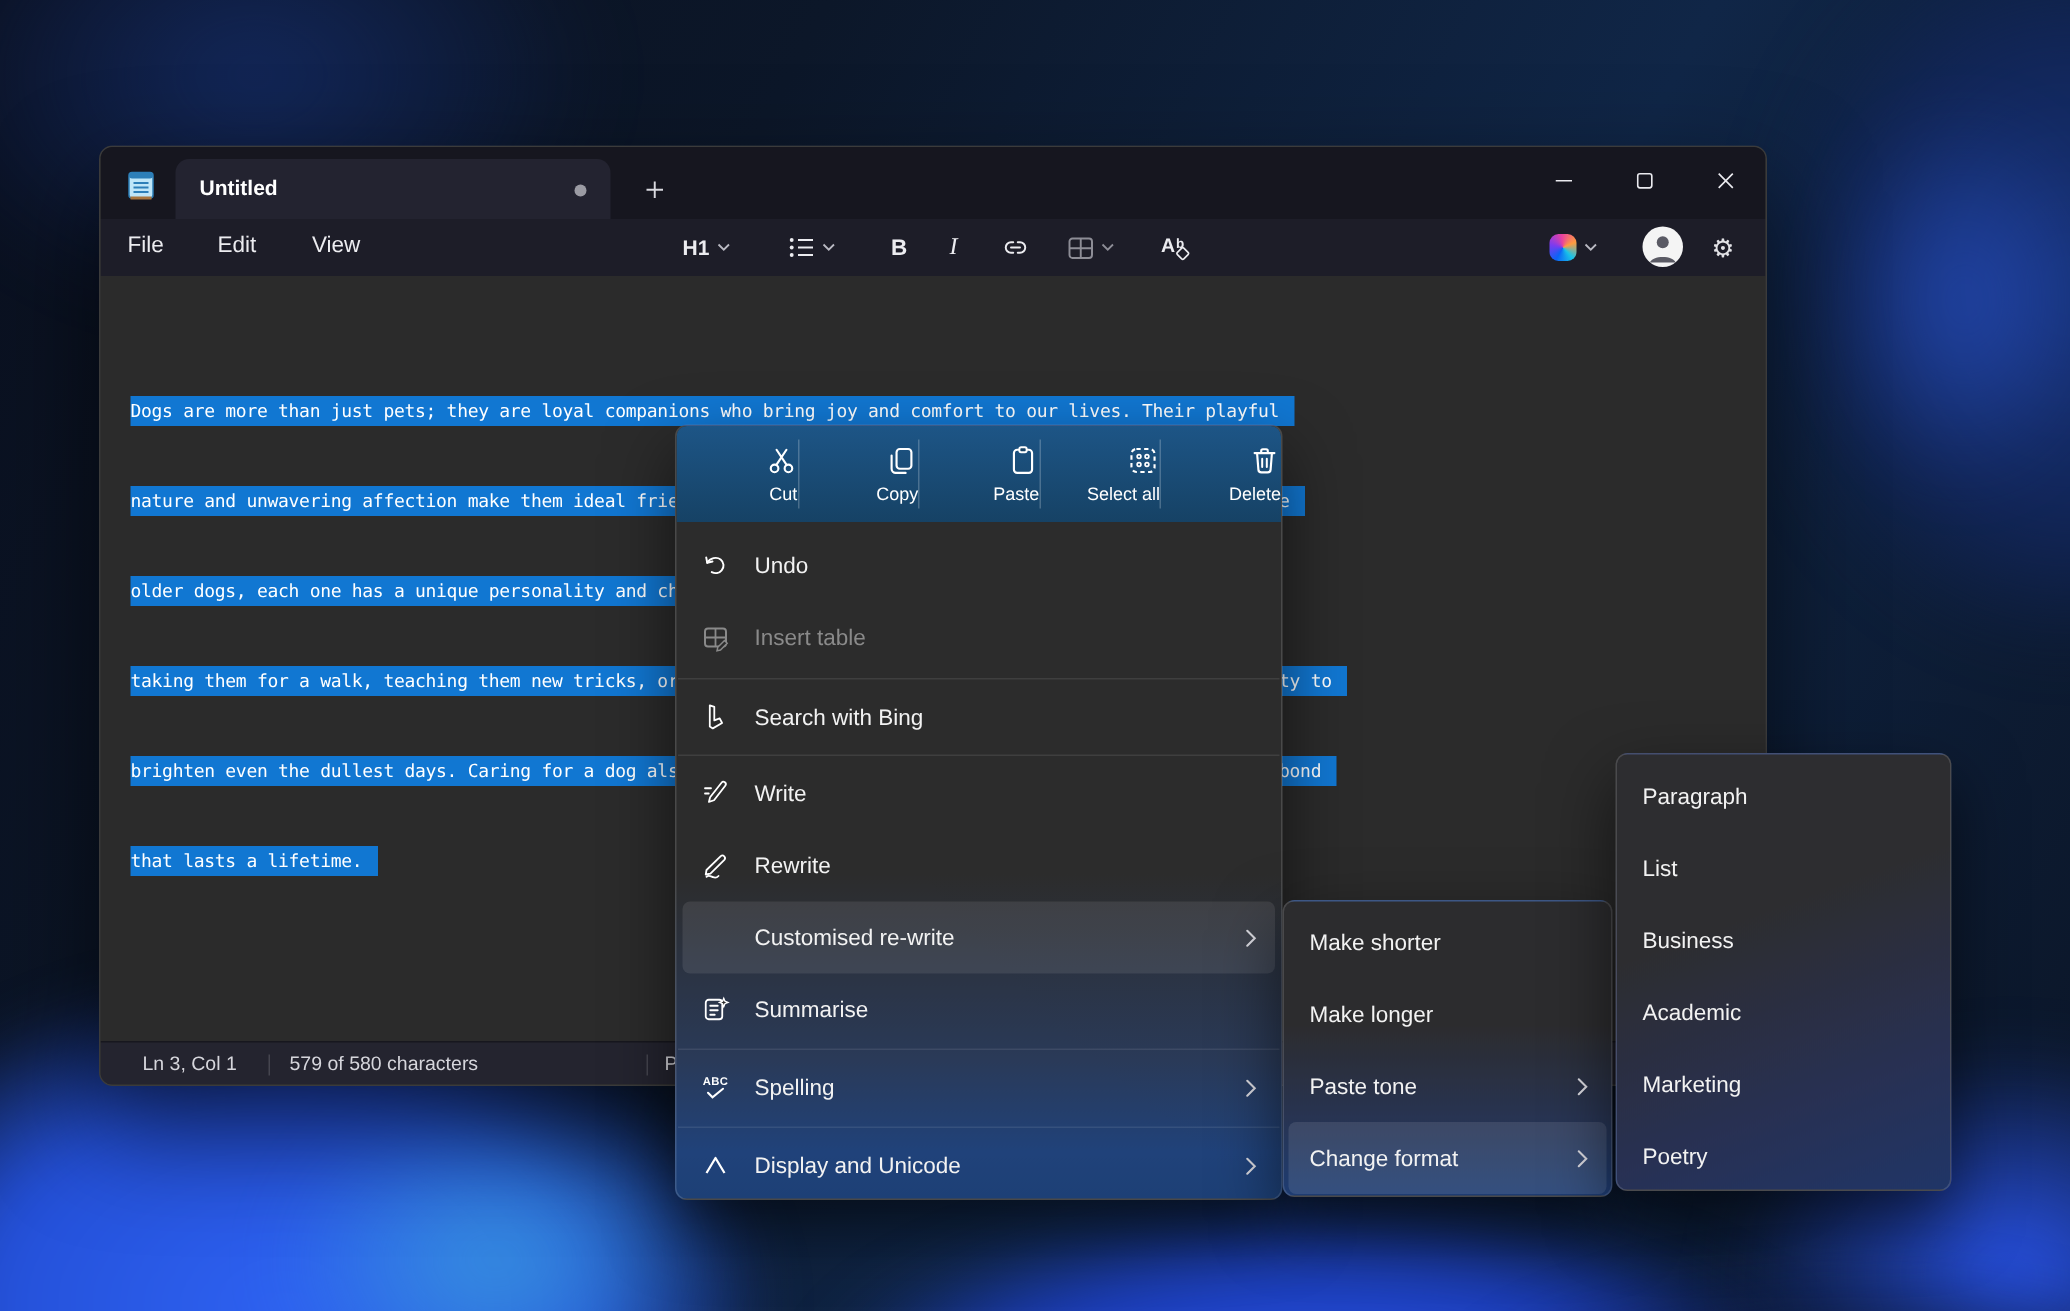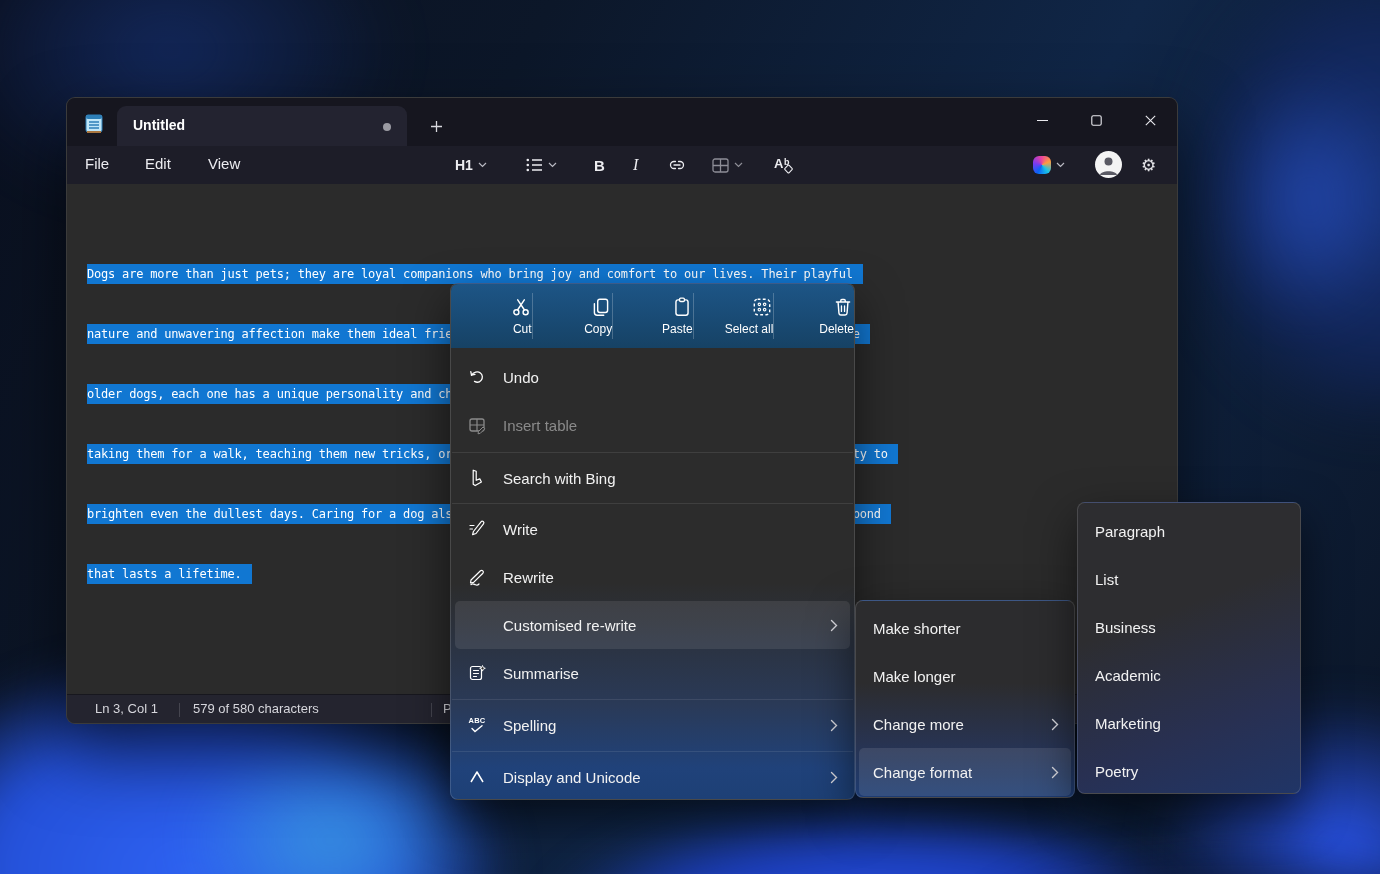--- a/index.html
+++ b/index.html
@@ -390,21 +390,21 @@
   </div>
 
   <div class="menu submenu1">
     <div class="smi" style="top:3px">
       <span>Make shorter</span>
     </div>
     <div class="smi" style="top:51px">
       <span>Make longer</span>
     </div>
     <div class="smi" style="top:99px">
-      <span>Change more</span>
+      <span>Paste tone</span>
       <span class="mchev">
         <svg class="ic" width="8" height="13" viewBox="0 0 8 13">
             <path d="M1.5 1.5l5 5-5 5" fill="none" stroke="#d8d8de" stroke-width="1.4" stroke-linecap="round"></path>
           </svg>
       </span>
     </div>
     <div class="smi hover" style="top:147px">
       <span>Change format</span>
       <span class="mchev">
         <svg class="ic" width="8" height="13" viewBox="0 0 8 13">

